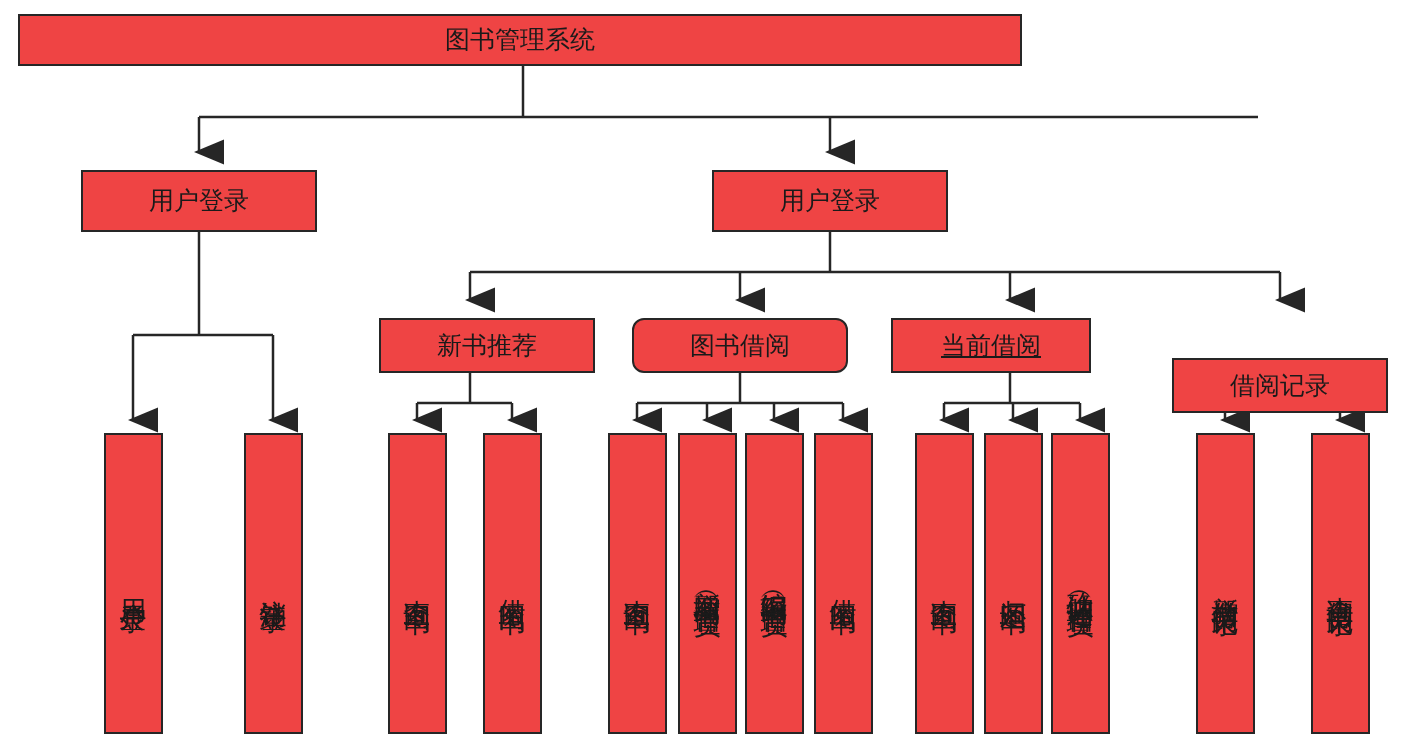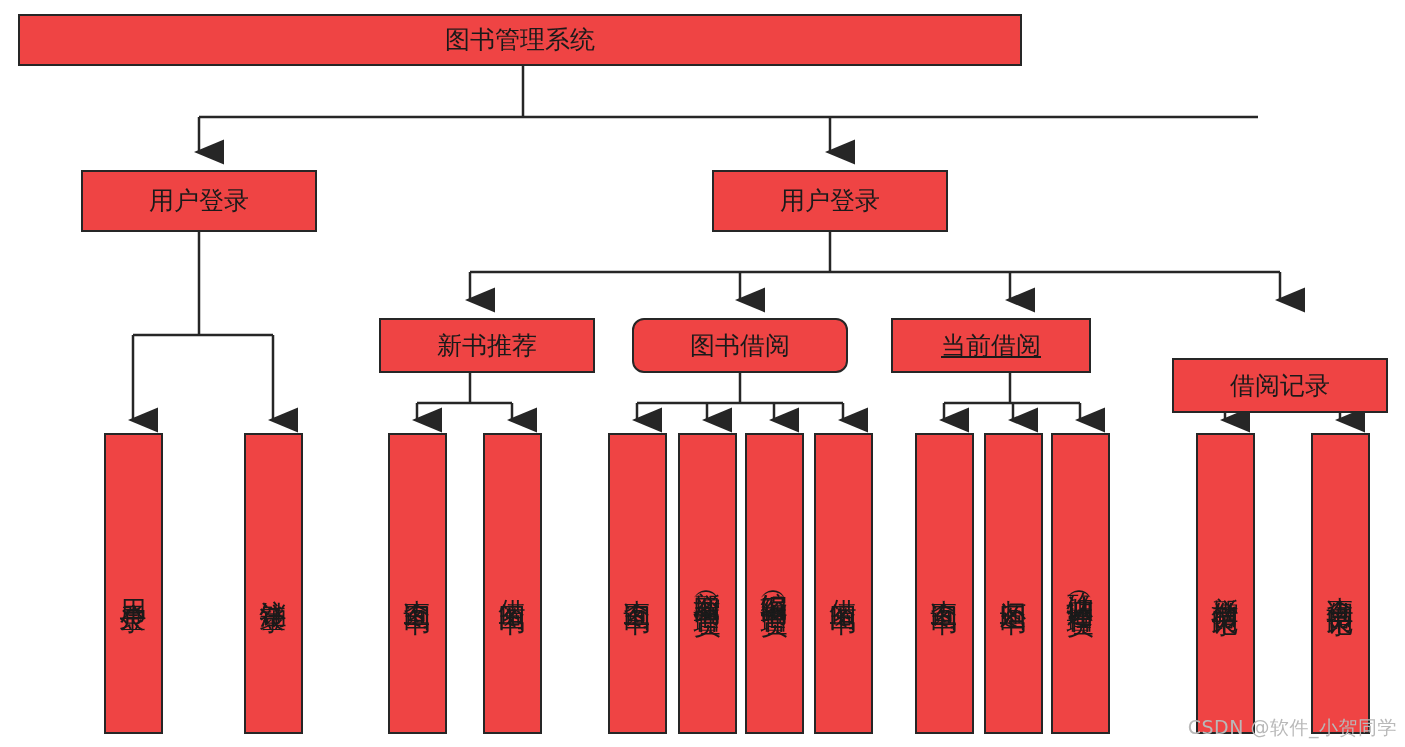--- a/index.html
+++ b/index.html
@@ -192,15 +192,14 @@
     <span class="label">确认归还（管理员）</span>
   </div>
 
   <div class="node v" style="left:1196px; top:433px; width:59px; height:301px;">
     <span class="label">新增借阅记录</span>
   </div>
   <div class="node v" style="left:1311px; top:433px; width:59px; height:301px;">
     <span class="label">查询借阅记录</span>
   </div>
 
-  <div class="watermark">CSDN @软件_小贺同学</div>
 
 </div>
 
 </body></html>

